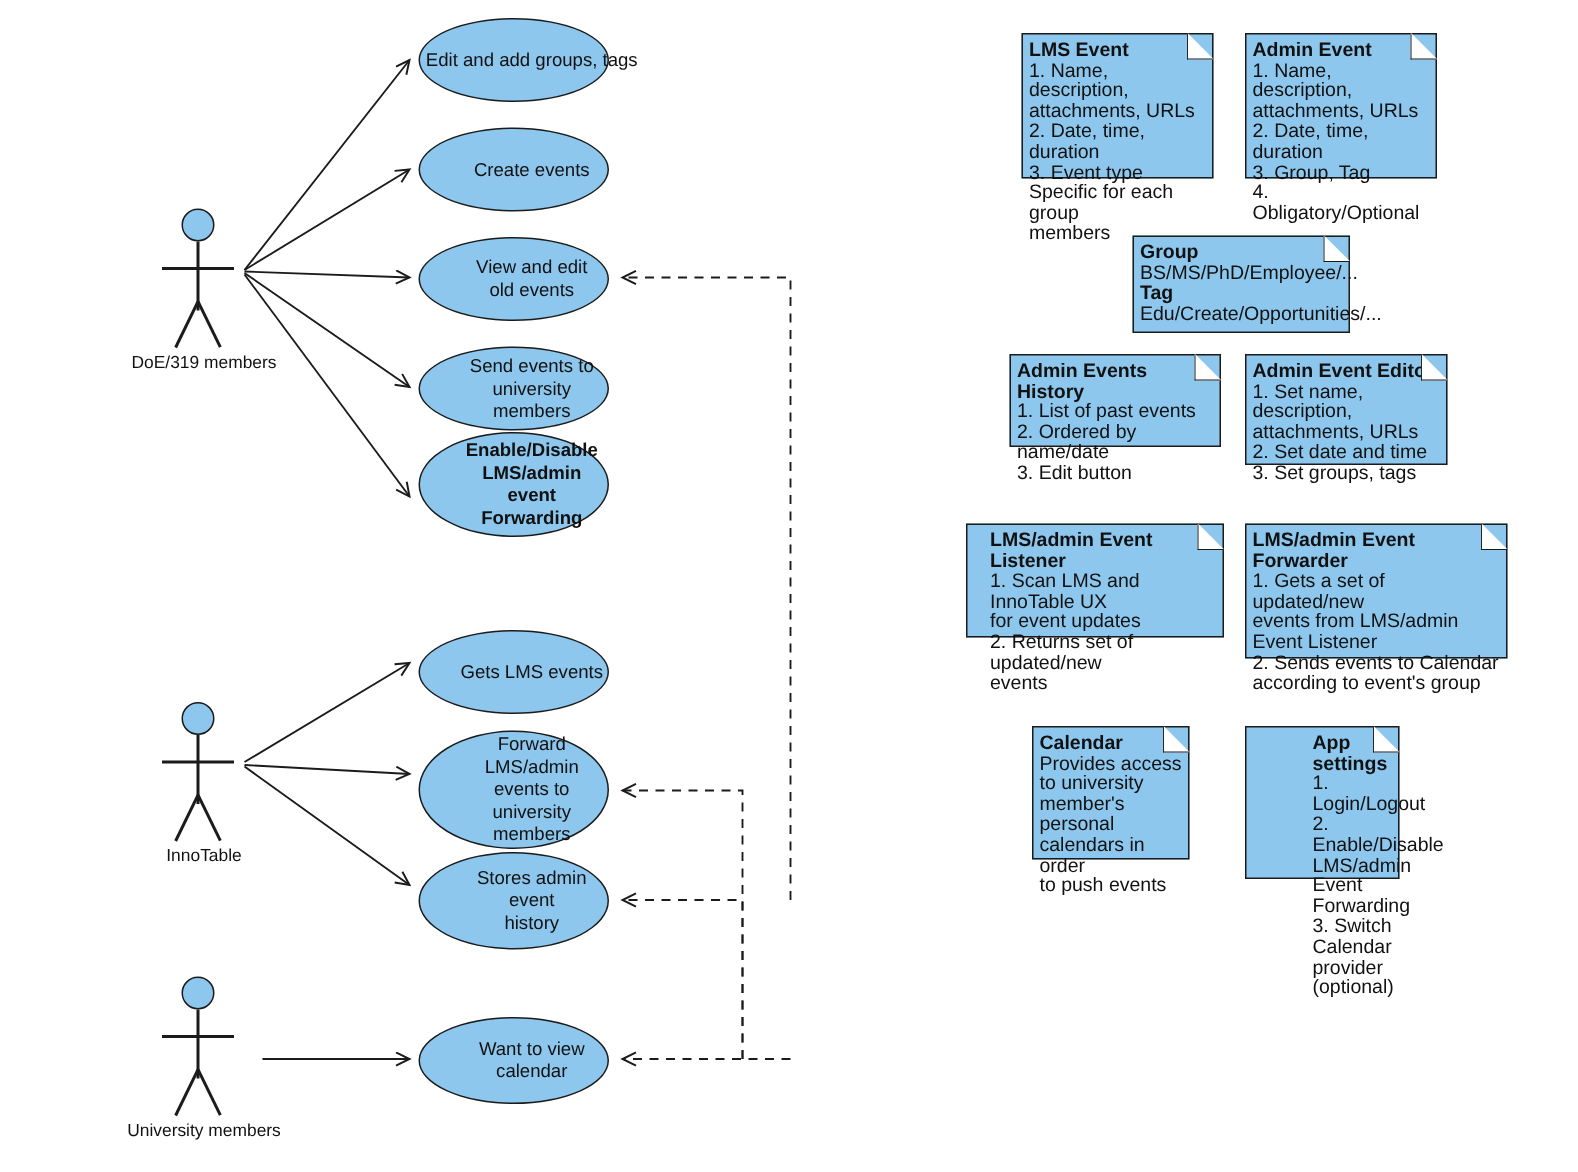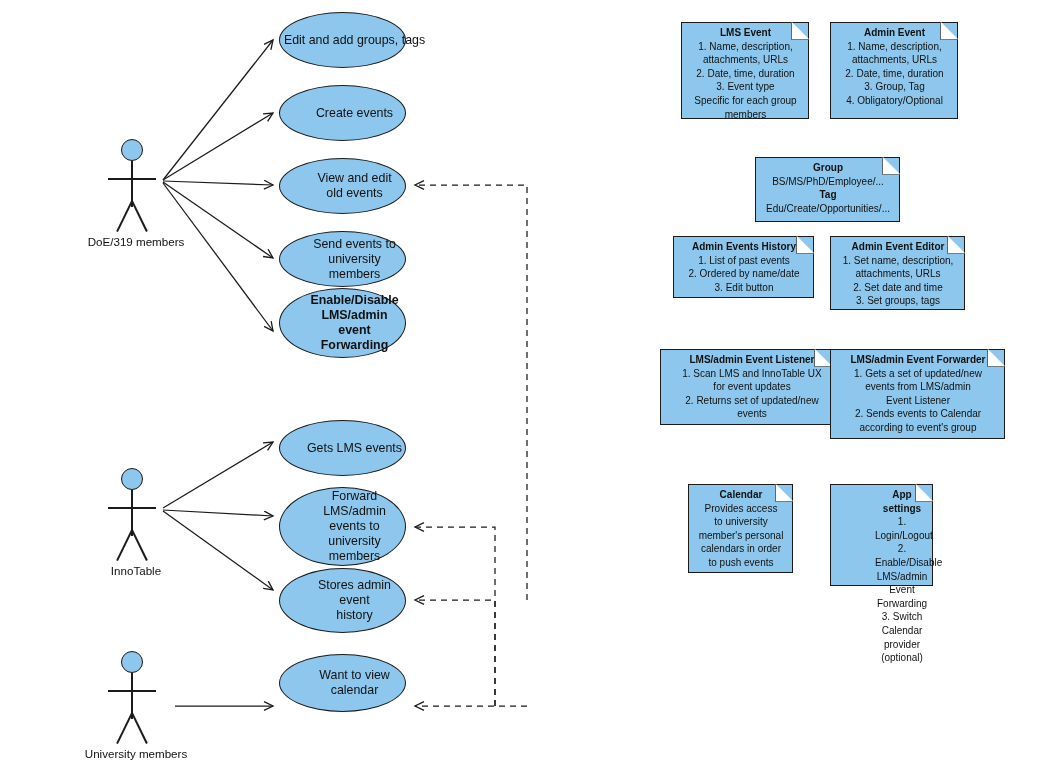--- a/index.html
+++ b/index.html
@@ -108,26 +108,25 @@
     font-size: 11.6px;
     color: #111111;
     white-space: nowrap;
   }
   
   .note {
     position: absolute;
     background: #8DC7ED;
     box-sizing: border-box;
     border: 1.4px solid #1b1b1b;
-    font-size: 10px;
+    font-size: 13px;
     line-height: 13.6px;
     color: #111111;
     padding: 3px 3px 2px 4px;
     overflow: visible;
-    text-align: center;
   }
   .note .note-fold {
     position: absolute;
     top: -1.4px;
     right: -1.4px;
     width: 17px;
     height: 17px;
     background: #ffffff;
     border-left: 1.4px solid #1b1b1b;
     border-bottom: 1.4px solid #1b1b1b;
@@ -250,21 +249,21 @@
     <span class="uc-label">Forward LMS/admin
 events to university
 members</span>
   </div>
 
   <div class="usecase" style="left:279px; top:568px; width:127px; height:65px;">
     <span class="uc-label">Stores admin event
 history</span>
   </div>
 
-  <div class="usecase" style="left:279px; top:654px; width:127px; height:58px;justify-content:center;">
+  <div class="usecase" style="left:279px; top:678px; width:127px; height:58px;justify-content:center;">
     <span class="uc-label">Want to view
 calendar</span>
   </div>
 
   <div class="note" style="left:681px; top:22px; width:128px; height:97px;">
     <span class="note-title">LMS Event</span>
     <span class="note-body">1. Name, description,
 attachments, URLs
 2. Date, time, duration
 3. Event type
@@ -301,21 +300,21 @@
 
   <div class="note" style="left:830px; top:236px; width:135px; height:74px;">
     <span class="note-title">Admin Event Editor</span>
     <span class="note-body">1. Set name, description,
 attachments, URLs
 2. Set date and time
 3. Set groups, tags</span>
     <div class="note-fold"></div>
   </div>
 
-  <div class="note" style="left:660px; top:349px; width:172px; height:76px;padding-left:15px;">
+  <div class="note" style="left:644px; top:349px; width:172px; height:76px;padding-left:15px;">
     <span class="note-title">LMS/admin Event Listener</span>
     <span class="note-body">1. Scan LMS and InnoTable UX
 for event updates
 2. Returns set of updated/new
 events</span>
     <div class="note-fold"></div>
   </div>
 
   <div class="note" style="left:830px; top:349px; width:175px; height:90px;">
     <span class="note-title">LMS/admin Event Forwarder</span>

